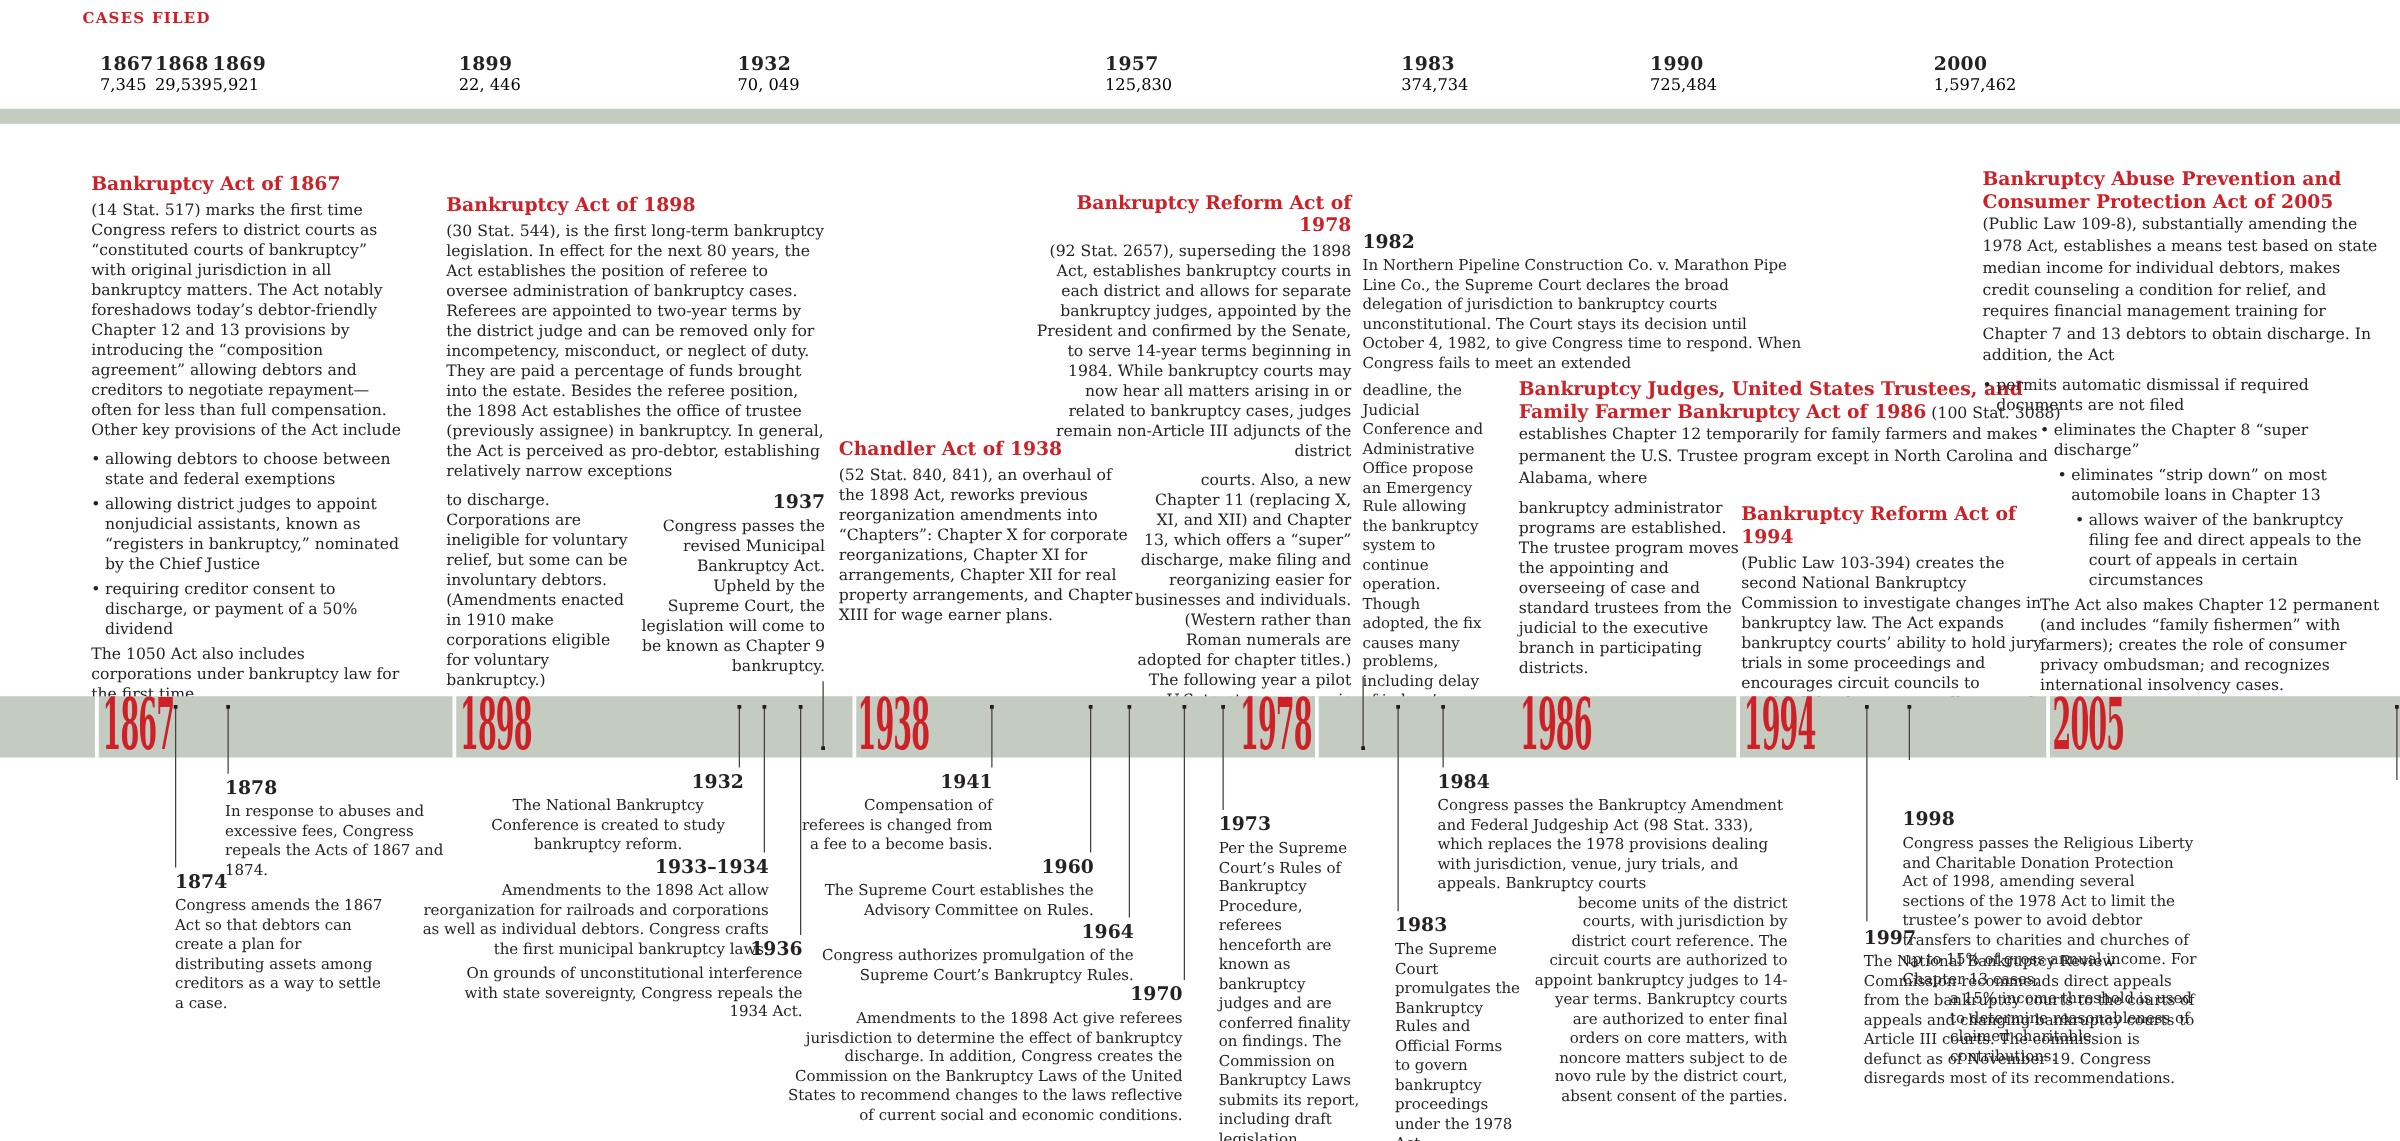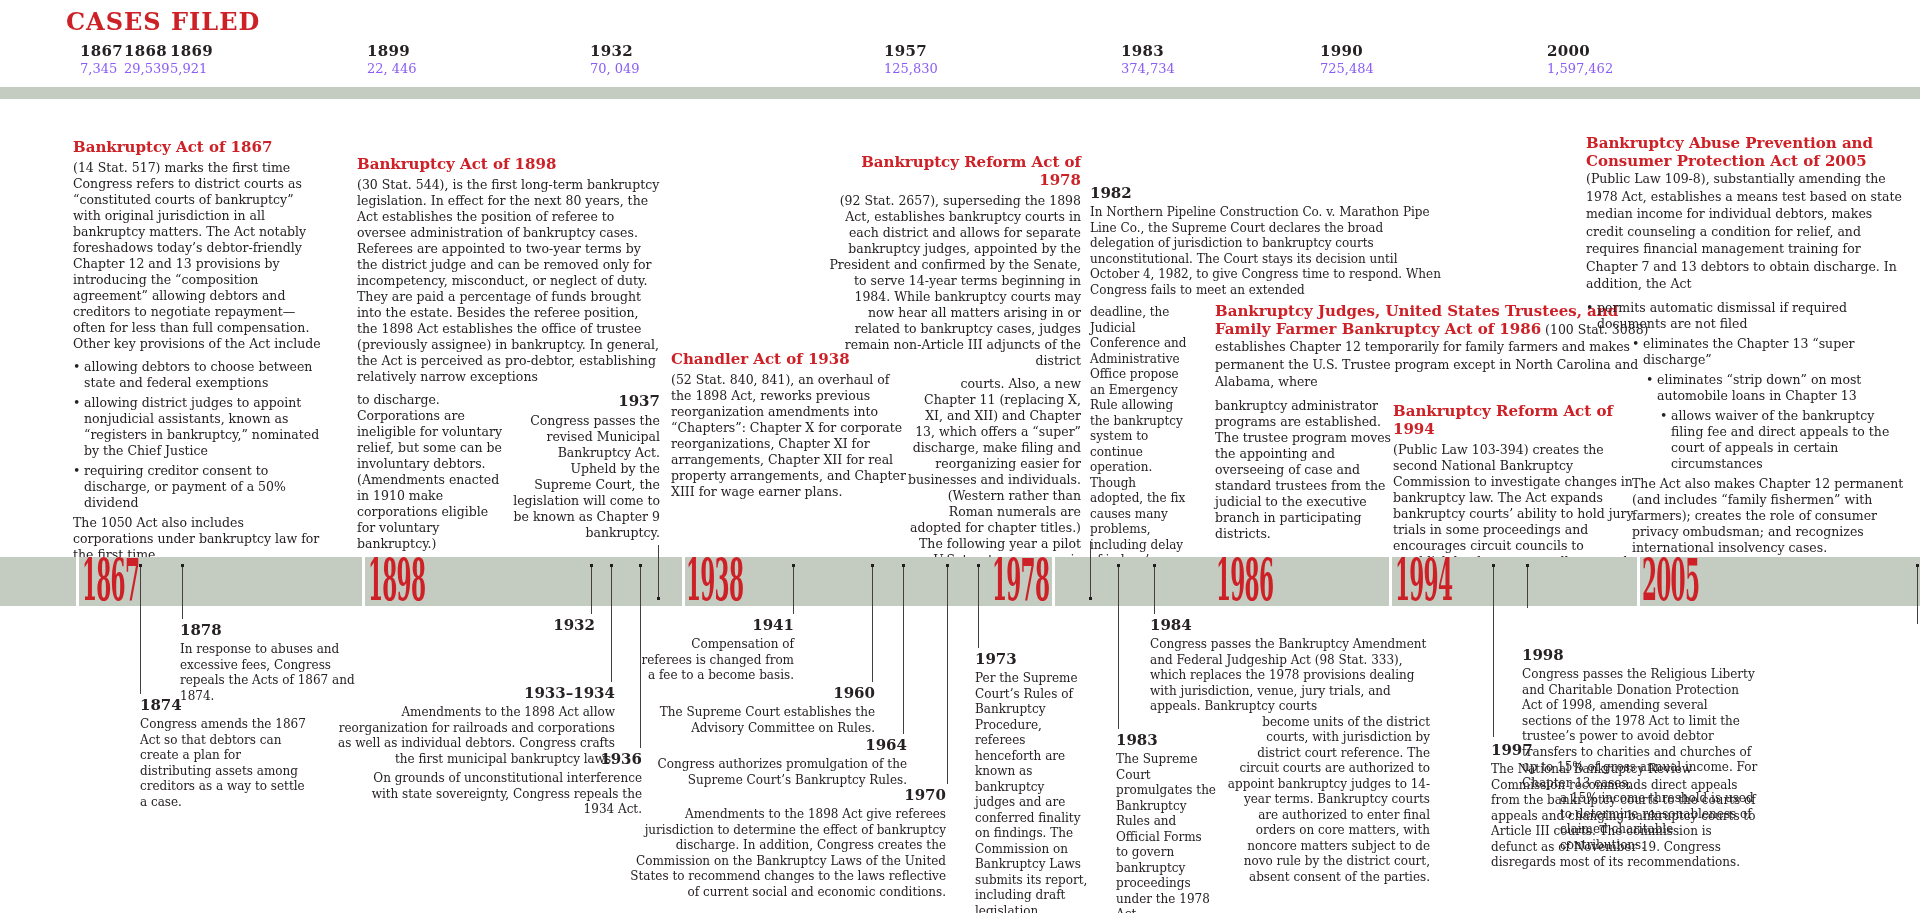--- a/index.html
+++ b/index.html
@@ -1,20 +1,20 @@
 <!DOCTYPE html>
 <html><head>
 <meta charset="utf-8">
 <style>
   html,body{margin:0;padding:0;width:1920px;height:913px;overflow:hidden;background:#fff;}
   body{font-family:"DejaVu Serif","Liberation Serif",serif;color:#262122;position:relative;}
   main{position:absolute;left:0;top:0;width:1920px;height:913px;}
-  .pagetitle{position:absolute;left:66px;top:7px;font-size:24px;font-weight:bold;color:#ce2127;letter-spacing:1px;}
+  .pagetitle{position:absolute;left:66px;top:7px;font-size:12px;font-weight:bold;color:#ce2127;letter-spacing:1px;}
   .cy{position:absolute;top:42px;font-size:15px;font-weight:bold;letter-spacing:.3px;}
-  .cv{position:absolute;top:61px;font-size:13px;color:#8b5cf6;}
+  .cv{position:absolute;top:61px;font-size:13px;color:#000000;}
   .topbar{position:absolute;left:0;top:87px;width:1920px;height:12px;background:#c4cbc0;}
   .band{position:absolute;left:0;top:557px;width:1920px;height:49px;background:#c4cbc0;}
   .bandgap{position:absolute;top:557px;width:3px;height:49px;background:#fff;}
   .bigyear{position:absolute;top:553px;height:52px;line-height:53px;font-size:57px;font-weight:bold;color:#ce2127;transform:scaleX(.38);transform-origin:0 0;letter-spacing:-2px;white-space:nowrap;}
   .tick{position:absolute;width:1px;background:#45403f;}
   .tick::before{content:"";position:absolute;left:-1px;width:3px;height:3px;background:#211d1e;}
   .tick.down::before{top:0;}
   .tick.up::before{bottom:0;}
   .act{position:absolute;font-size:12.5px;line-height:16px;}
   .act .title{font-size:15px;line-height:18px;font-weight:bold;color:#ce2127;margin:0 0 4px 0;}
@@ -104,21 +104,21 @@
   </section>
 
   <section class="act" style="left:1393px;top:402px;width:248px">
     <h2 class="title">Bankruptcy Reform Act of 1994</h2>
     <p>(Public Law 103-394) creates the second National Bankruptcy Commission to investigate changes in bankruptcy law. The Act expands bankruptcy courts’ ability to hold jury trials in some proceedings and encourages circuit councils to establish bankruptcy appellate panels.</p>
   </section>
 
   <section class="act" style="left:1586px;top:135px;width:320px">
     <p class="runin"><span class="rt">Bankruptcy Abuse Prevention and Consumer Protection Act of 2005</span> <span>(Public Law 109-8), substantially amending the 1978 Act, establishes a means test based on state median income for individual debtors, makes credit counseling a condition for relief, and requires financial management training for Chapter 7 and 13 debtors to obtain discharge. In addition, the Act</span></p>
     <div class="bul">permits automatic dismissal if required documents are not filed</div>
-    <div class="bul" style="margin-left:46px">eliminates the Chapter 13 “super discharge”</div>
+    <div class="bul" style="margin-left:46px">eliminates the Chapter 8 “super discharge”</div>
     <div class="bul" style="margin-left:60px">eliminates “strip down” on most automobile loans in Chapter 13</div>
     <div class="bul" style="margin-left:74px">allows waiver of the bankruptcy filing fee and direct appeals to the court of appeals in certain circumstances</div>
     <p style="margin-left:46px">The Act also makes Chapter 12 permanent (and includes “family fishermen” with farmers); creates the role of consumer privacy ombudsman; and recognizes international insolvency cases.</p>
   </section>
 
   <div class="band"></div>
   <div class="bandgap" style="left:76px"></div>
   <div class="bandgap" style="left:362px"></div>
   <div class="bandgap" style="left:682px"></div>
   <div class="bandgap" style="left:1052px"></div>
@@ -156,20 +156,21 @@
     <p>In response to abuses and excessive fees, Congress repeals the Acts of 1867 and 1874.</p>
   </section>
 
   <section class="ev" style="left:140px;top:696px;width:170px">
     <div class="yr">1874</div>
     <p>Congress amends the 1867 Act so that debtors can create a plan for distributing assets among creditors as a way to settle a case.</p>
   </section>
 
   <section class="ev" style="left:378px;top:616px;width:217px">
     <div class="yr ra">1932</div>
+    <p style="text-align:center">The National Bankruptcy Conference is created to study bankruptcy reform.</p>
   </section>
 
   <section class="ev" style="left:330px;top:684px;width:285px">
     <div class="yr ra">1933–1934</div>
     <p style="text-align:right">Amendments to the 1898 Act allow reorganization for railroads and corporations as well as individual debtors. Congress crafts the first municipal bankruptcy laws.</p>
   </section>
 
   <section class="ev ra" style="left:355px;top:750px;width:287px">
     <div class="yr">1936</div>
     <p>On grounds of unconstitutional interference with state sovereignty, Congress repeals the 1934 Act.</p>

